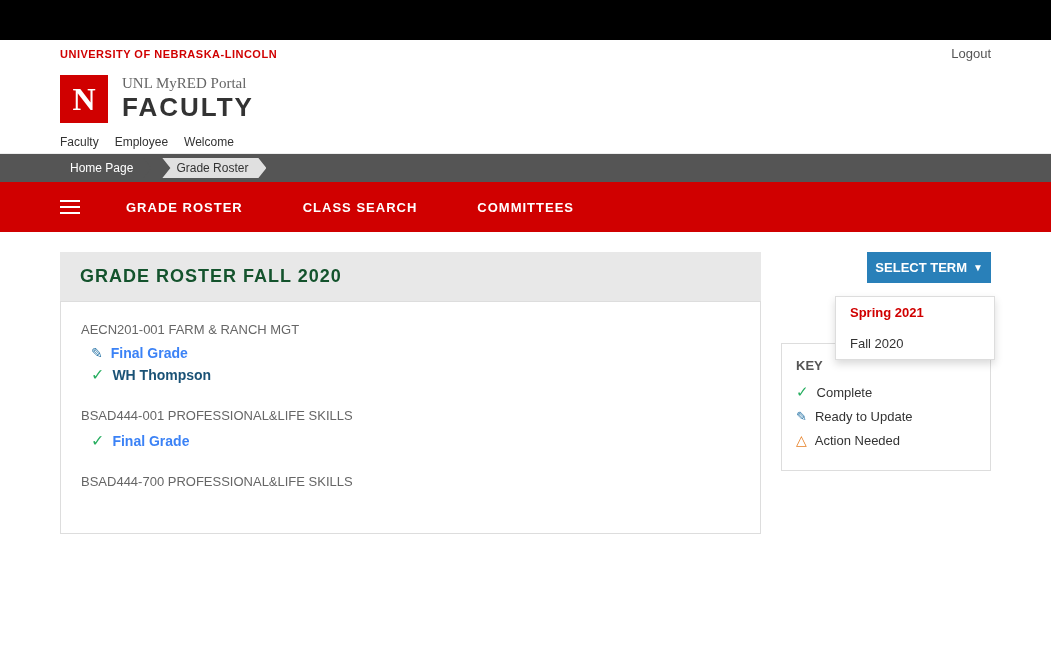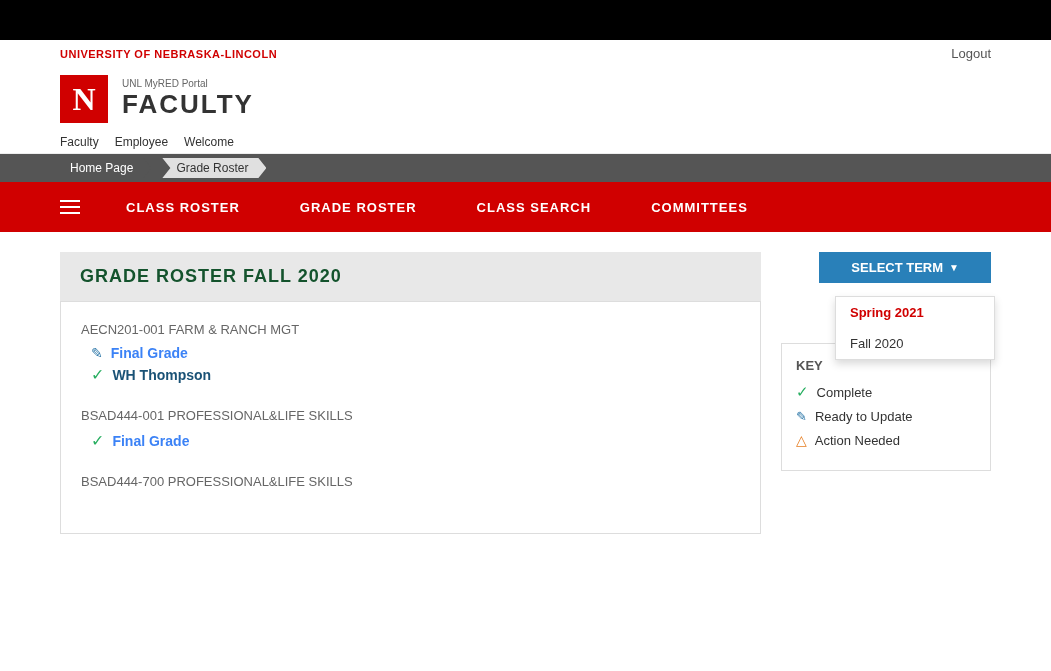--- a/index.html
+++ b/index.html
@@ -15,21 +15,21 @@
     .logout-link { color: #555; font-size: 13px; text-decoration: none; cursor: pointer; }
 
     .header-area { display: flex; align-items: center; padding: 8px 60px; background: #fff; }
     .n-logo {
       width: 48px; height: 48px; background: #d00000;
       display: flex; align-items: center; justify-content: center;
       margin-right: 14px;
     }
     .n-logo span { color: #fff; font-size: 32px; font-weight: 900; font-family: Georgia, serif; line-height:1; }
     .portal-info { display: flex; flex-direction: column; }
-    .portal-title { font-size: 10px; color: #666; }
+    .portal-title { font-size: 15px; color: #666; font-family: Liberation Serif, serif; }
     .faculty-title { font-size: 26px; font-weight: bold; color: #333; letter-spacing: 2px; }
 
     .sub-nav { display: flex; gap: 16px; padding: 4px 60px; background: #fff; border-bottom: 1px solid #eee; }
     .sub-nav a { font-size: 12px; color: #333; text-decoration: none; }
 
     .breadcrumb-bar {
       display: flex; align-items: center; background: #555; padding: 4px 60px; gap: 11px;
     }
     .breadcrumb-item {
       font-size: 12px; color: #fff; padding: 3px 14px 3px 10px; background: #555;
@@ -72,21 +72,21 @@
     .grade-label { font-size: 14px; font-weight: bold; color: #3b82f6; }
     .instructor-label { font-size: 14px; font-weight: bold; color: #1a5276; }
     .check-icon { color: #27ae60; font-size: 16px; }
     .edit-icon { color: #2874a6; font-size: 14px; }
     .key-item { display: flex; align-items: center; gap: 8px; margin-bottom: 8px; font-size: 13px; color: #333; }
     .key-check { color: #27ae60; font-size: 15px; }
     .key-edit { color: #2874a6; font-size: 13px; }
     .key-warn { color: #e67e22; font-size: 14px; }
 
     .select-term-btn {
-      background: #2980b9; color: #fff; border: none; padding: 8px 32px;
+      background: #2980b9; color: #fff; border: none; padding: 8px 8px;
       font-size: 13px; cursor: pointer; display: flex; align-items: center; gap: 6px;
       font-weight: bold;
     }
     .select-term-btn .arrow { font-size: 10px; }
 
     .dropdown-menu {
       background: #fff; border: 1px solid #ddd; box-shadow: 0 4px 8px rgba(0,0,0,0.15);
       position: absolute; right: 56px; top: 64px; width: 160px; z-index: 100;
     }
     .dropdown-item {
@@ -136,21 +136,20 @@
     <span>Grade Roster</span>
   </div>
 </div>
 
 <div class="main-nav">
   <button class="hamburger-btn">
     <span></span>
     <span></span>
     <span></span>
   </button>
-  <a class="nav-item">CLASS ROSTER</a>
   <a class="nav-item">GRADE ROSTER</a>
   <a class="nav-item">CLASS SEARCH</a>
   <a class="nav-item">COMMITTEES</a>
 </div>
 
 <div class="content-area">
 
   <div class="roster-container">
     <div class="grade-roster-header">GRADE ROSTER FALL 2020</div>
     <div class="roster-body">

